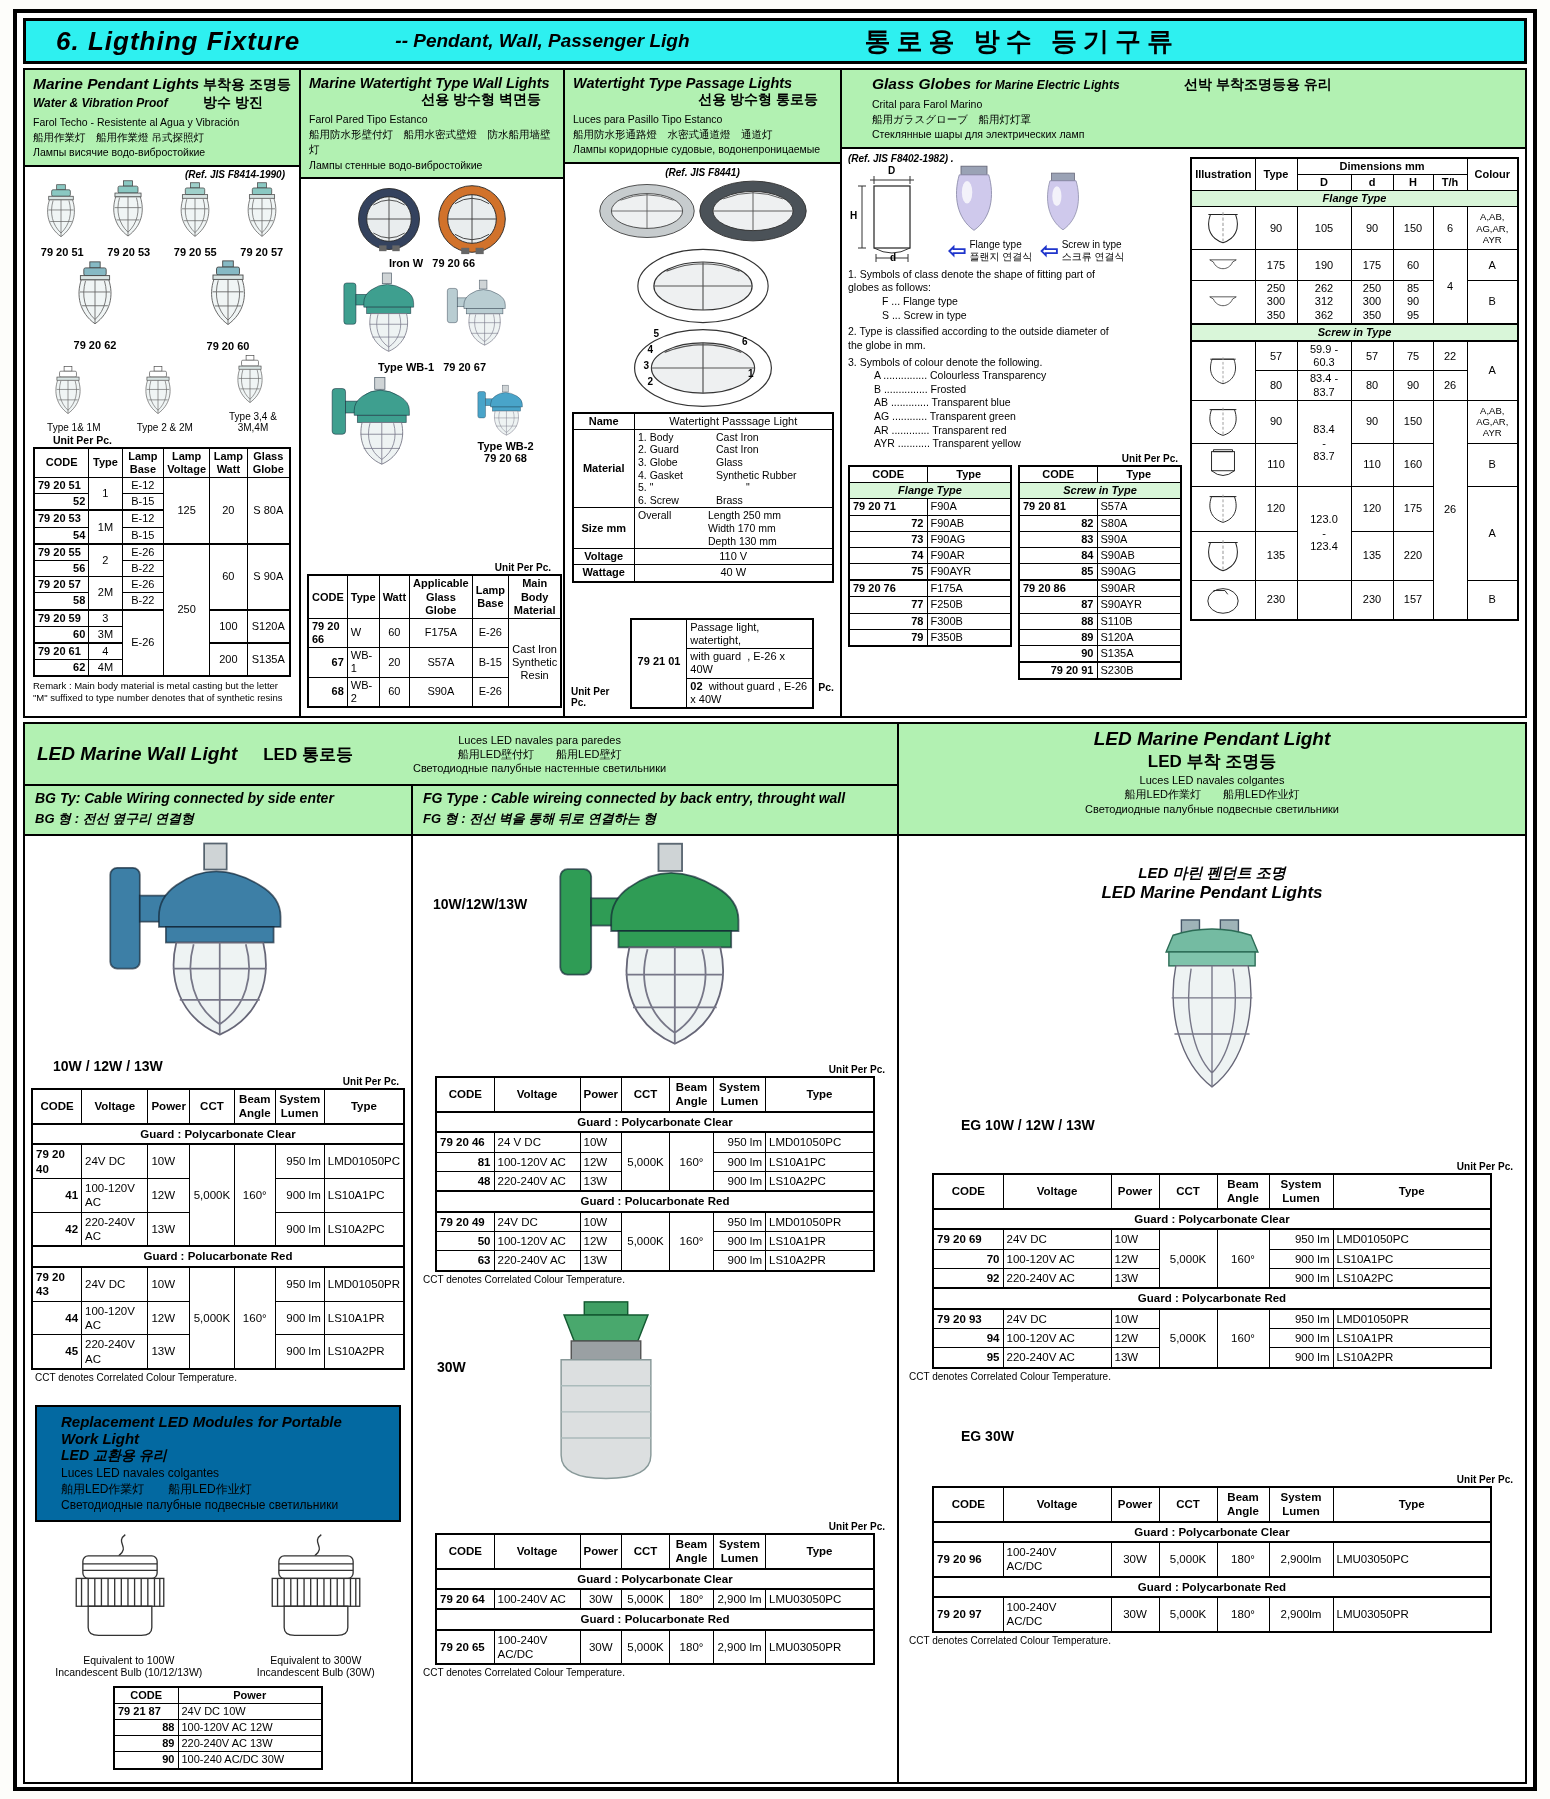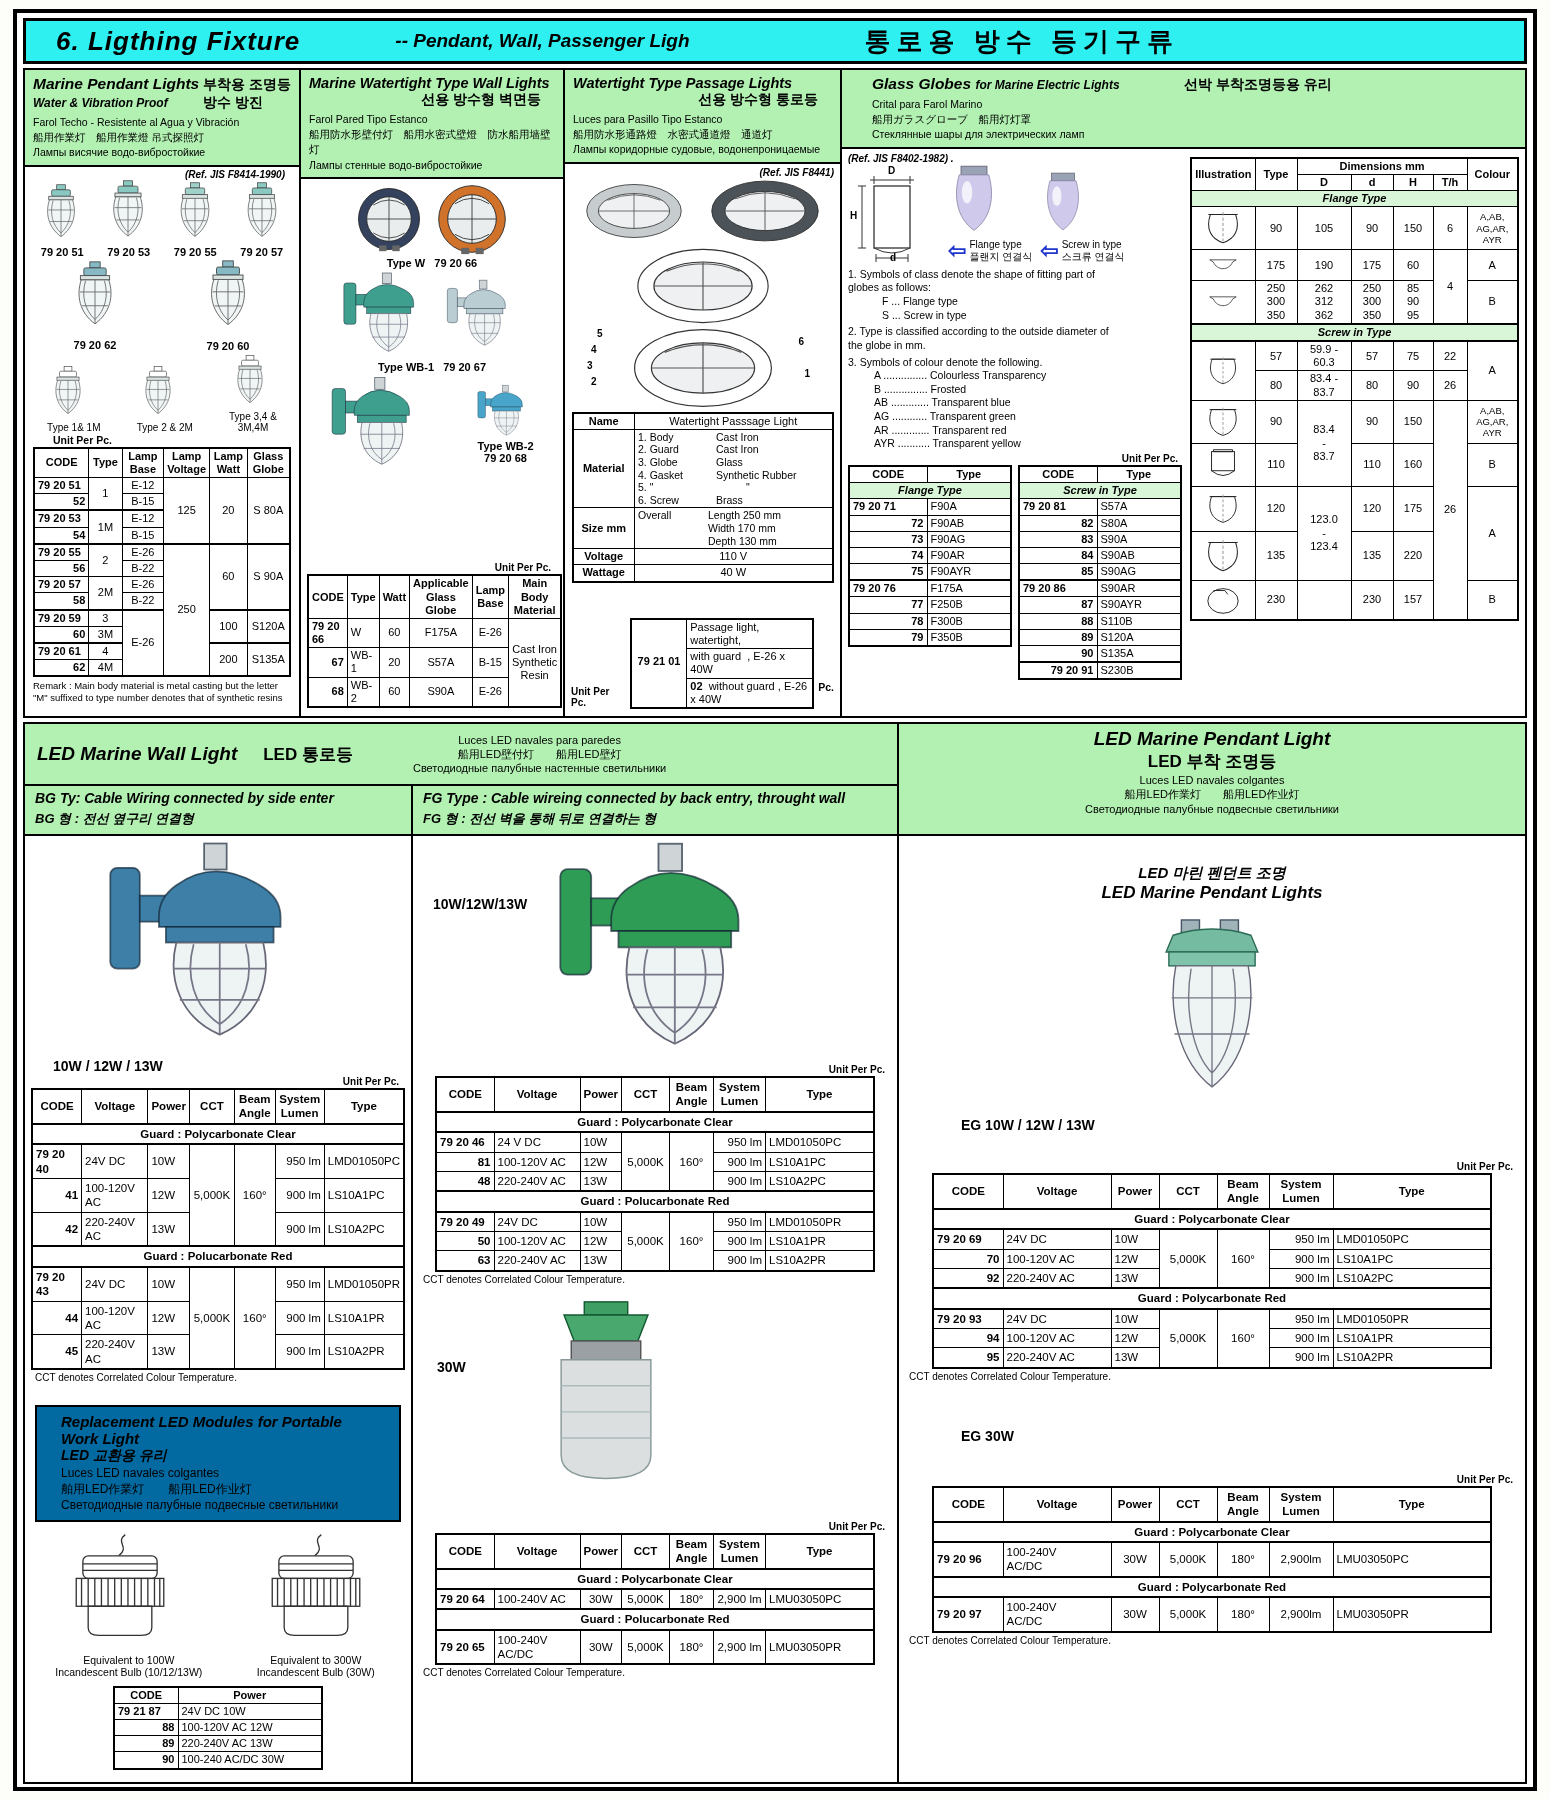--- a/index.html
+++ b/index.html
@@ -345,21 +345,21 @@
       </div>
       <div style="padding:4px 6px; flex:1; display:flex; flex-direction:column;">
         <div style="display:flex; justify-content:center; gap:14px; align-items:center">
           <svg width="66" height="66" style="color:#34425e">
               <use href="#roundw"></use>
             </svg>
           <svg width="72" height="72" style="color:#d1722b">
               <use href="#roundw"></use>
             </svg>
         </div>
-        <div class="figcap" style="margin:2px 0"><span>Type W</span>&nbsp;&nbsp;&nbsp;<span>79 20 66</span></div>
+        <div class="figcap" style="margin:2px 0"><span>Iron W</span>&nbsp;&nbsp;&nbsp;<span>79 20 66</span></div>
         <div style="display:flex; justify-content:center; gap:10px; align-items:center">
           <svg width="94" height="88" style="color:#3e9f8f">
               <use href="#wlamp"></use>
             </svg>
           <svg width="78" height="74" style="color:#b9cdd2">
               <use href="#wlamp"></use>
             </svg>
         </div>
         <div class="figcap" style="margin:2px 0"><span>Type WB-1</span>&nbsp;&nbsp;&nbsp;<span>79 20 67</span></div>
         <div style="display:flex; justify-content:space-around; align-items:center">
@@ -429,21 +429,21 @@
     <div class="tcol">
       <div class="sech">
         <div class="ti" style="font-size:14.5px">Watertight Type Passage Lights</div>
         <div class="tk" style="text-align:right; padding-right:14px">선용 방수형 통로등</div>
         <div class="lang">
           <div>Luces para Pasillo Tipo Estanco</div>
           <div>船用防水形通路燈　水密式通道燈　通道灯</div>
           <div>Лампы коридорные судовые, водонепроницаемые</div>
         </div>
       </div>
-      <div style="padding:3px 6px; flex:1; display:flex; flex-direction:column;">
+      <div style="padding:3px 6px; flex:1; display:flex; flex-direction:column;align-items:center;">
         <div class="ref" style="text-align:right">(Ref. JIS F8441)</div>
         <div style="display:flex; justify-content:space-around; align-items:center">
           <svg width="100" height="58" style="color:#c7ccce">
               <use href="#bulk"></use>
             </svg>
           <svg width="112" height="66" style="color:#4b5258">
               <use href="#bulk"></use>
             </svg>
         </div>
         <div style="display:flex; justify-content:center; margin-top:2px">

